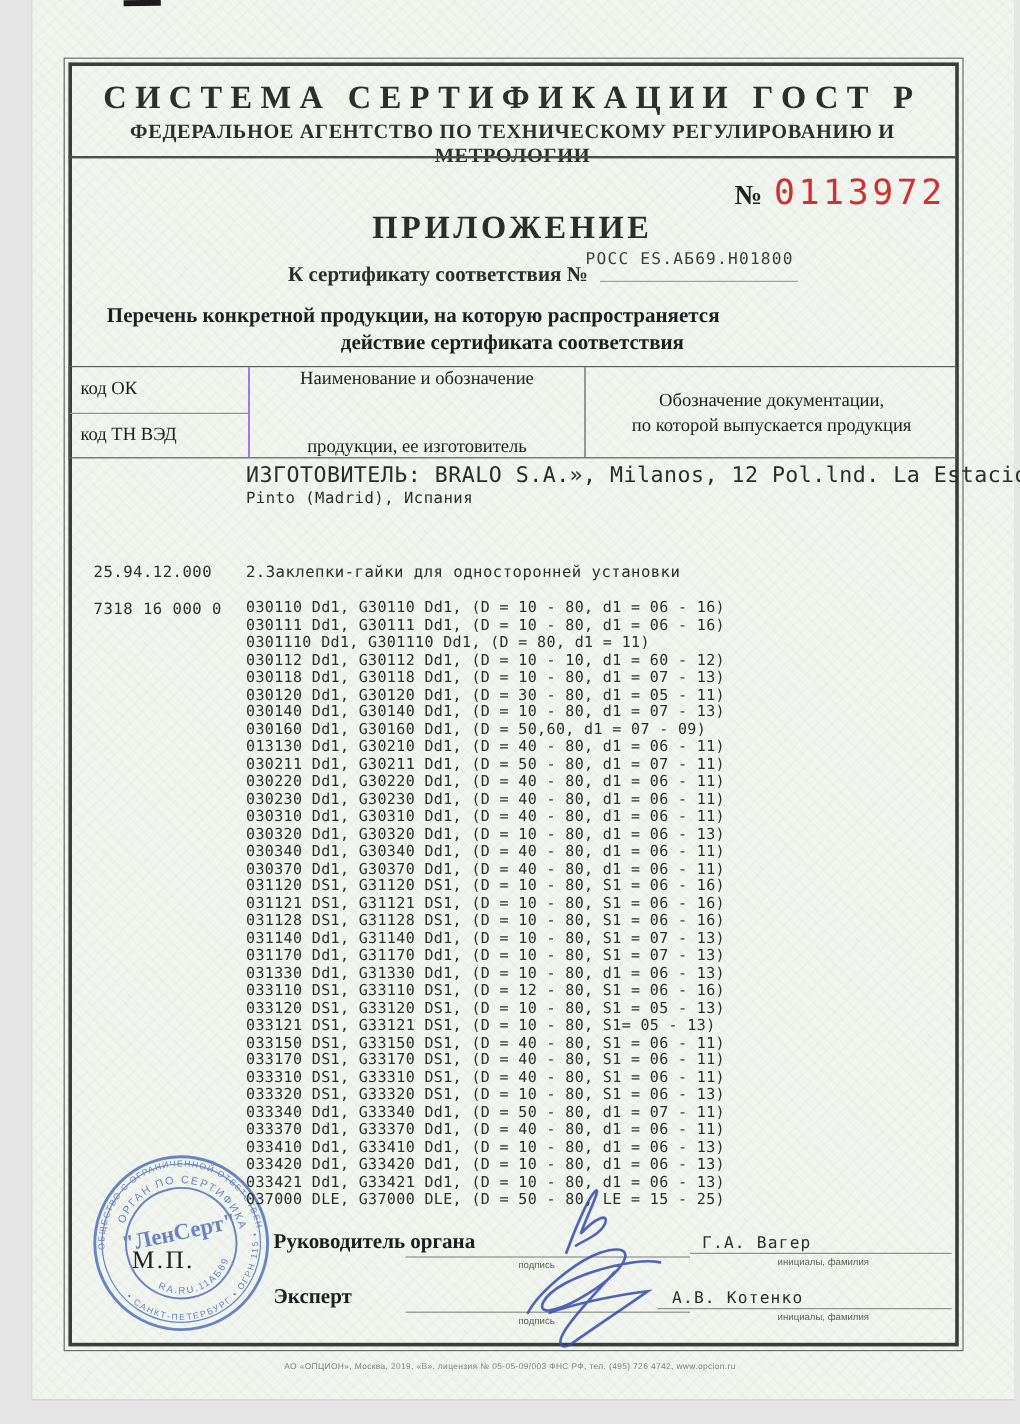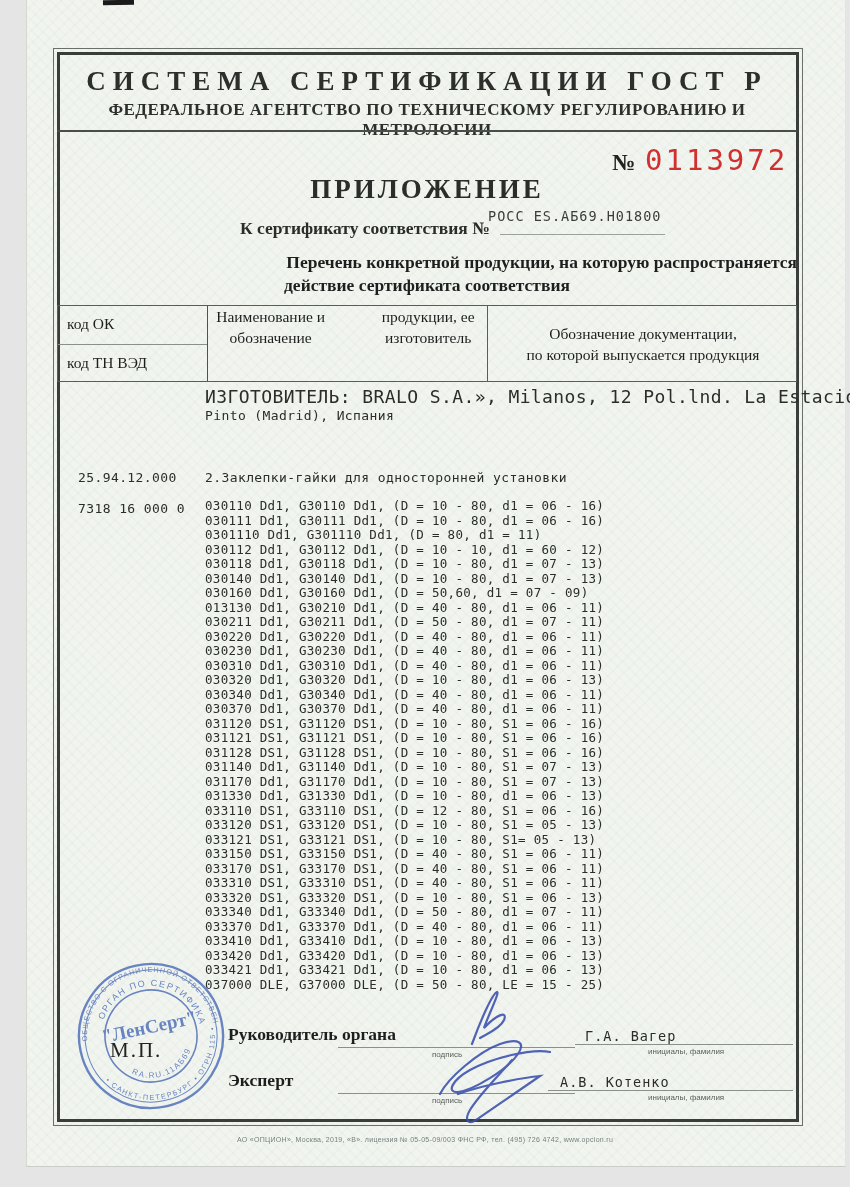--- a/index.html
+++ b/index.html
@@ -24,30 +24,30 @@
   .num-value{position:absolute;left:645px;top:143px;font-family:"DejaVu Sans Mono", monospace;
              font-size:29px;letter-spacing:3px;color:#d03030;}
 
   .doc-title{position:absolute;left:57px;top:174px;width:740px;text-align:center;
              font-weight:bold;font-size:27px;letter-spacing:3px;color:#2a2d2a;}
   .certref-label{position:absolute;left:240px;top:218px;font-weight:bold;font-size:17.5px;color:#2a2d2a;}
   .certref-number{position:absolute;left:488px;top:208px;font-family:"DejaVu Sans Mono", monospace;
                   font-size:13.5px;letter-spacing:1px;color:#3a3d3a;}
   .certref-line{position:absolute;left:500px;top:234px;width:165px;height:1px;background:#9aa29a;}
 
-  .subtitle1{position:absolute;left:57px;top:252px;width:740px;text-align:right;font-weight:bold;font-size:17.5px;}
+  .subtitle1{position:absolute;left:57px;top:252px;width:740px;text-align:left;font-weight:bold;font-size:17.5px;padding-left:32px;}
   .subtitle2{position:absolute;left:57px;top:275px;width:740px;text-align:center;font-weight:bold;font-size:17.5px;}
 
   .tbl{position:absolute;left:57px;top:305px;width:740px;height:77px;border:1px solid #5a5e5a;box-sizing:border-box;}
   .tbl-col1{position:absolute;left:0;top:0;width:150px;height:100%;border-right:1px solid #6d28d9;box-sizing:border-box;}
   .tbl-col1-div{position:absolute;left:0;top:38px;width:100%;height:1px;background:#8a908a;}
   .tbl-c1a{position:absolute;left:9px;top:9px;font-size:15.5px;}
   .tbl-c1b{position:absolute;left:9px;top:48px;font-size:15.5px;}
   .tbl-col2{position:absolute;left:150px;top:0;width:280px;height:100%;border-right:1px solid #5a5e5a;box-sizing:border-box;
-            display:flex;flex-direction:row;justify-content:center;text-align:center;font-size:15.5px;line-height:21px;gap:36px;}
+            display:flex;flex-direction:column;justify-content:center;text-align:center;font-size:15.5px;line-height:21px;gap:36px;}
   .tbl-col3{position:absolute;left:430px;top:0;width:310px;height:100%;box-sizing:border-box;
             display:flex;flex-direction:column;justify-content:center;text-align:center;font-size:15.5px;line-height:21px;}
 
   .mono{font-family:"DejaVu Sans Mono", monospace;white-space:pre;}
   .manu1{position:absolute;left:205px;top:386px;font-size:18px;letter-spacing:0.4px;color:#2a2d2a;}
   .manu2{position:absolute;left:205px;top:408px;font-size:13px;letter-spacing:0.4px;color:#2a2d2a;}
 
   .code-ok{position:absolute;left:78px;top:470px;font-size:13px;letter-spacing:0.4px;color:#2a2d2a;}
   .group-line{position:absolute;left:205px;top:470px;font-size:13px;letter-spacing:0.4px;color:#2a2d2a;}
   .code-tnved{position:absolute;left:78px;top:501px;font-size:13px;letter-spacing:0.4px;color:#2a2d2a;}
@@ -119,20 +119,21 @@
   <div class="code-ok mono">25.94.12.000</div>
   <div class="group-line mono">2.Заклепки-гайки для односторонней установки</div>
   <div class="code-tnved mono">7318 16 000 0</div>
 
   <div class="products">
       <div class="product-row">030110 Dd1, G30110 Dd1, (D = 10 - 80, d1 = 06 - 16)</div>
       <div class="product-row">030111 Dd1, G30111 Dd1, (D = 10 - 80, d1 = 06 - 16)</div>
       <div class="product-row">0301110 Dd1, G301110 Dd1, (D = 80, d1 = 11)</div>
       <div class="product-row">030112 Dd1, G30112 Dd1, (D = 10 - 10, d1 = 60 - 12)</div>
       <div class="product-row">030118 Dd1, G30118 Dd1, (D = 10 - 80, d1 = 07 - 13)</div>
+      <div class="product-row">030120 Dd1, G30120 Dd1, (D = 30 - 80, d1 = 05 - 11)</div>
       <div class="product-row">030140 Dd1, G30140 Dd1, (D = 10 - 80, d1 = 07 - 13)</div>
       <div class="product-row">030160 Dd1, G30160 Dd1, (D = 50,60, d1 = 07 - 09)</div>
       <div class="product-row">013130 Dd1, G30210 Dd1, (D = 40 - 80, d1 = 06 - 11)</div>
       <div class="product-row">030211 Dd1, G30211 Dd1, (D = 50 - 80, d1 = 07 - 11)</div>
       <div class="product-row">030220 Dd1, G30220 Dd1, (D = 40 - 80, d1 = 06 - 11)</div>
       <div class="product-row">030230 Dd1, G30230 Dd1, (D = 40 - 80, d1 = 06 - 11)</div>
       <div class="product-row">030310 Dd1, G30310 Dd1, (D = 40 - 80, d1 = 06 - 11)</div>
       <div class="product-row">030320 Dd1, G30320 Dd1, (D = 10 - 80, d1 = 06 - 13)</div>
       <div class="product-row">030340 Dd1, G30340 Dd1, (D = 40 - 80, d1 = 06 - 11)</div>
       <div class="product-row">030370 Dd1, G30370 Dd1, (D = 40 - 80, d1 = 06 - 11)</div>

